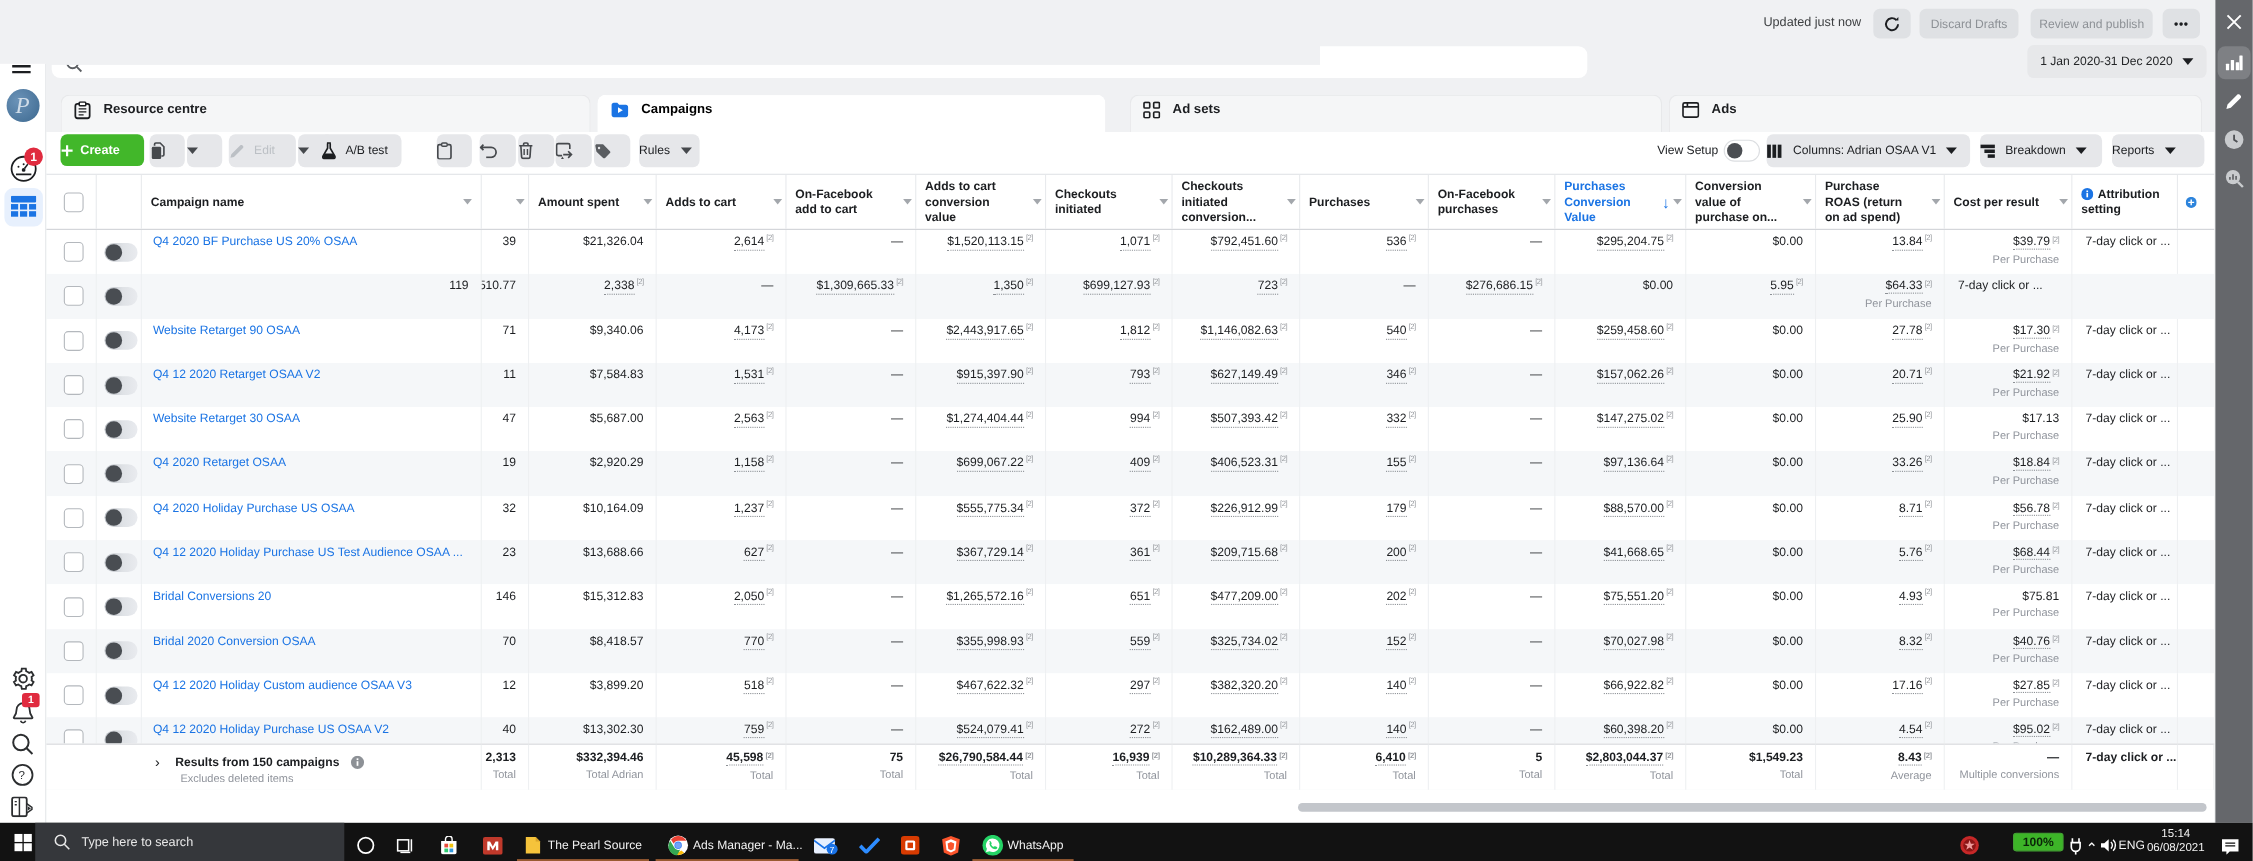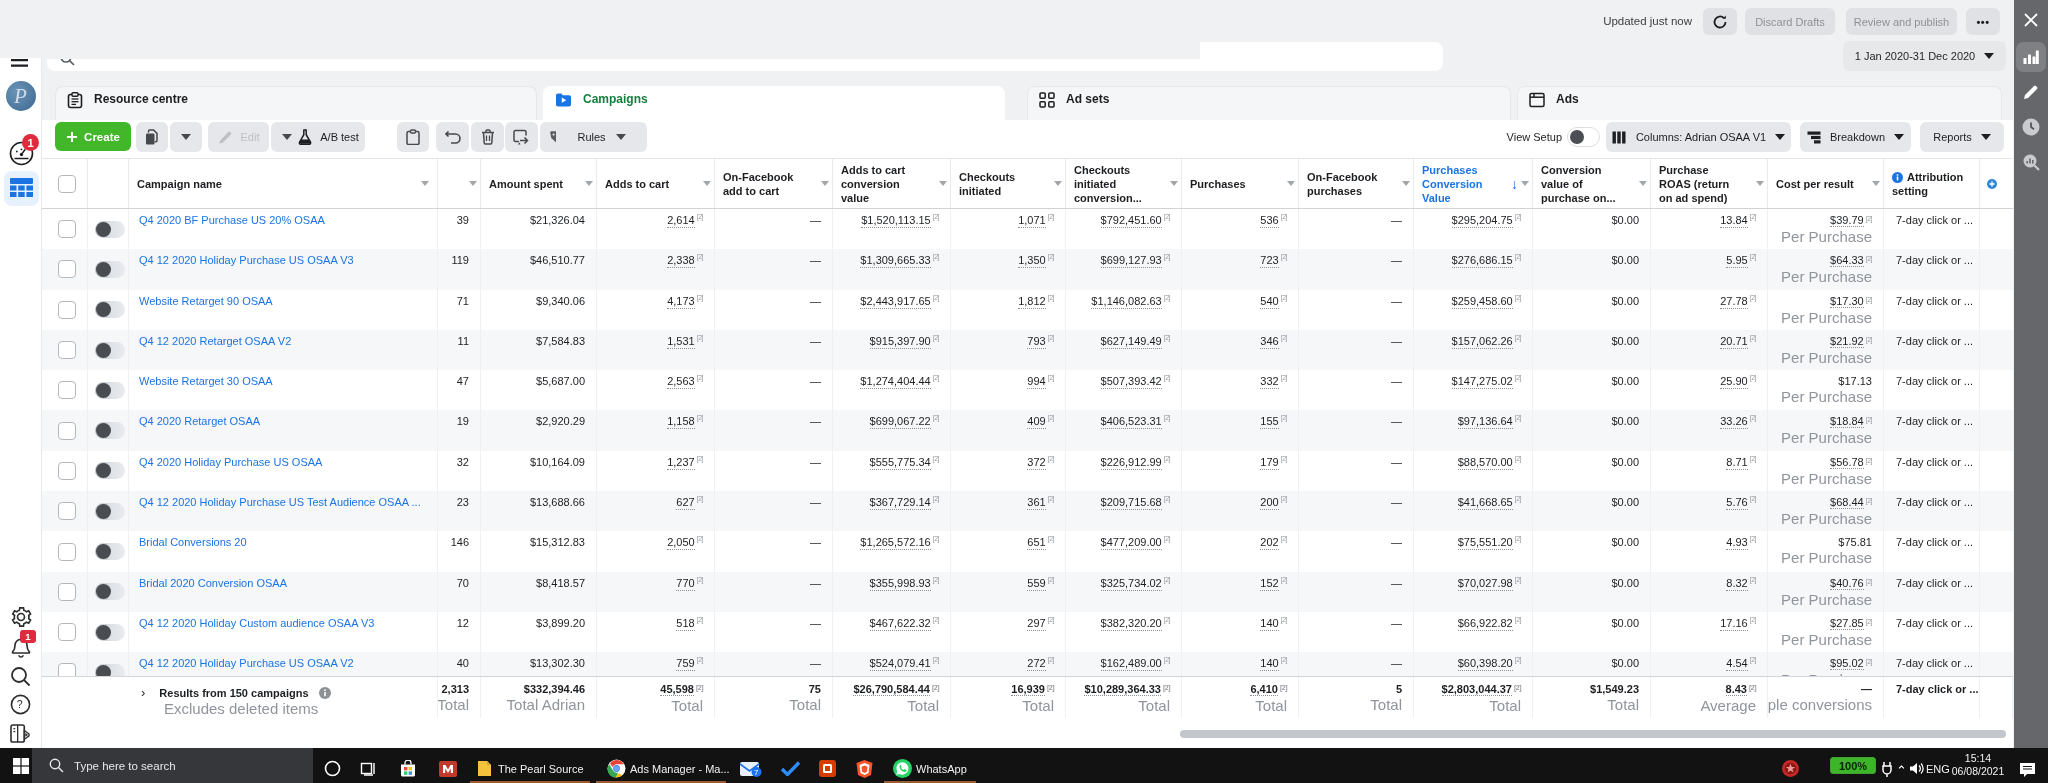--- a/index.html
+++ b/index.html
@@ -13,47 +13,47 @@
 .gbtn{background:#dfe1e4;border-radius:6px;font-size:11px;color:#8d9196;display:flex;align-items:center;justify-content:center;z-index:4;font-weight:400;white-space:nowrap}
 #refresh{left:1703px;top:8px;width:34px;height:27px}
 #discard{left:1745px;top:8px;width:90px;height:27px}
 #review{left:1846px;top:8px;width:111px;height:27px}
 #dots{left:1966px;top:8px;width:34px;height:27px;color:#1c1e21;font-weight:700;letter-spacing:0.5px;font-size:11px}
 #datebtn{left:1843px;top:41px;width:163px;height:30px;background:#e7e8ea;border-radius:6px;display:flex;align-items:center;justify-content:center;gap:9px;font-size:11px;font-weight:400;color:#242628;z-index:4;white-space:nowrap}
 .caret{width:0;height:0;border-left:5px solid transparent;border-right:5px solid transparent;border-top:6px solid #1c1e21;display:inline-block}
 
 .tab{top:86px;height:34px;border-radius:8px 8px 0 0;background:#f5f6f7;border:1px solid #e7e8ea;border-bottom:none;display:flex;align-items:flex-start;padding-top:6px;line-height:13px;font-size:12px;font-weight:700;color:#1c1e21;z-index:2}
 #tab-res{left:55px;width:482px}
-#tab-cam{left:543px;width:462px;background:#fff;border-color:#fff;color:#15803d}
+#tab-cam{left:543px;width:462px;background:#fff;border-color:#fff;color:#000000}
 #tab-ads1{left:1027px;width:484px}
 #tab-ads2{left:1517px;width:485px}
 .tabic{margin:-1px 11px 0 11px;display:flex}
 
 #toolbar{left:42px;top:120px;width:1971px;height:38px;background:#fff;z-index:1}
-.tbtn{position:absolute;top:2px;height:30px;background:#e6e7ea;border-radius:6px;display:flex;align-items:center;justify-content:center;font-size:11px;color:#1c1e21;gap:6px;white-space:nowrap}
+.tbtn{position:absolute;top:2px;height:30px;background:#e6e7ea;border-radius:6px;display:flex;align-items:center;justify-content:flex-start;font-size:11px;color:#1c1e21;gap:6px;white-space:nowrap}
 #create{left:13px;width:76px;height:29px;background:#42b72a;color:#fff;font-weight:700;font-size:11.5px}
 
 #tbl{left:42px;top:158px;width:1971px;z-index:1;background:#fff}
 .grid{display:grid;grid-template-columns:46px 41px 309px 43px 116px 118px 118px 118px 115px 116px 117px 115px 119px 118px 117px 116px 96px 33px}
 #thead{border-top:1px solid #e3e5e8;border-bottom:1px solid #d0d2d6;height:51px}
 .h{position:relative;border-right:1px solid #e8eaed;font-size:11px;font-weight:700;color:#1c1e21;display:flex;align-items:center;padding:1px 15px 0 8px;line-height:14px}
 .h:last-child{border-right:none}
 .hc{position:absolute;right:3px;top:22px;width:0;height:0;border-left:4px solid transparent;border-right:4px solid transparent;border-top:5px solid #a3a7ac}
 #tbody{height:467px;overflow:hidden}
 .tr{height:40.3px}
 .tr.alt{background:#f5f7f9}
 .c{border-right:1px solid #eef0f2;display:flex;align-items:flex-start;font-size:11px;color:#1c1e21;padding:4px 8px 0 8px;line-height:14px;overflow:hidden}
 .c.mid{align-items:center;padding-top:0}
 .c:last-child{border-right:none}
 .num{justify-content:flex-end;text-align:right;white-space:nowrap;padding-right:11px}
 .name{color:#1b74e4;padding-left:10px;white-space:nowrap}
 .du{border-bottom:1px dotted #8d9196}
 .sup{font-size:7px;color:#979a9f;margin-left:2px;position:relative;top:-3px;letter-spacing:-0.5px}
 .two{flex-direction:column;align-items:flex-end;justify-content:flex-start;line-height:15px}
-.sub{font-size:15px;color:#90949c}
+.sub{font-size:10px;color:#90949c}
 .att{padding-left:12px;white-space:nowrap}
 .fmain{font-weight:700;font-size:11px;color:#1c1e21}
 .box{flex:none;width:18px;height:18px;border:1.5px solid #b4b8bd;border-radius:4px;background:#fff;margin-left:8px}
 .pill{flex:none;width:30px;height:17px;border-radius:9px;background:linear-gradient(90deg,#b9bdc3,#dfe2e6 55%,#e9ebef);position:relative;margin-left:-1px}
 .knob{position:absolute;left:1px;top:1px;width:15px;height:15px;border-radius:50%;background:#494d52}
 
 #tfoot{left:42px;top:676px;width:1971px;height:42px;background:#fff;border-top:1px solid #d4d6da;z-index:2}
 #tfoot .c{border-right:1px solid #eef0f2;height:42px;padding-top:5px}
 #footer2{left:42px;top:718px;width:1971px;height:30px;background:#fff;z-index:2}
 #hscroll{left:1180px;top:730px;width:826px;height:8px;background:#c3c6cb;border-radius:4px;z-index:3}
@@ -169,21 +169,21 @@
         <path d="M7 11.5h7M11.5 8.5l3 3-3 3" fill="none" stroke="#46494d" stroke-width="1.5"></path>
         <path d="M5 15.5l1.3-2.3 1.3 2.3z" fill="#46494d"></path>
       </svg>
     </div>
 <div class="tbtn" style="left:498px;width:33px">
       <svg width="16" height="15" viewBox="0 0 16 15">
         <path d="M1.2 2.5c0-.7.6-1.3 1.3-1.3h5.2c.4 0 .7.1 1 .4l5.8 5.8c.5.5.5 1.3 0 1.8l-4.4 4.4c-.5.5-1.3.5-1.8 0L2.5 8.2c-.3-.3-.4-.6-.4-1z" fill="#5a5d61"></path>
         <circle cx="4.6" cy="4.6" r="1.1" fill="#e6e7ea"></circle>
       </svg>
     </div>
-<div class="tbtn" style="left:514px;width:91px;gap:10px">Rules<span class="caret" style="border-top-color:#46494d"></span></div>
+<div class="tbtn" style="left:539px;width:55px;gap:10px">Rules<span class="caret" style="border-top-color:#46494d"></span></div>
 <div style="position:absolute;left:1464px;top:11px;width:56px;text-align:right;font-size:11px;color:#1c1e21">View Setup</div>
 <div style="position:absolute;left:1525px;top:7px;width:33px;height:20px;background:#fff;border:1px solid #dcdee1;border-radius:11px">
       <span style="position:absolute;left:2px;top:2px;width:14px;height:14px;border-radius:50%;background:#4b4e52"></span>
     </div>
 <div class="tbtn" style="left:1564px;width:185px;gap:9px"><svg width="15" height="13" viewBox="0 0 15 13">
         <g fill="#1c1e21">
           <rect x="0.5" y="0.5" width="3.4" height="12"></rect>
           <rect x="5.3" y="0.5" width="3.4" height="12"></rect>
           <rect x="10.1" y="0.5" width="3.4" height="12"></rect>
         </g>
@@ -287,21 +287,20 @@
 </div>
 <div class="tr grid alt">
 <div class="c mid">
           <span class="box"></span>
         </div>
 <div class="c mid">
           <span class="pill">
             <span class="knob"></span>
           </span>
         </div>
-<div class="c name">Q4 12 2020 Holiday Purchase US OSAA V3</div>
 <div class="c num">119</div>
 <div class="c num">$46,510.77</div>
 <div class="c num">
           <span class="du">2,338</span>
           <span class="sup">[2]</span>
         </div>
 <div class="c num">—</div>
 <div class="c num">
           <span class="du">$1,309,665.33</span>
           <span class="sup">[2]</span>

